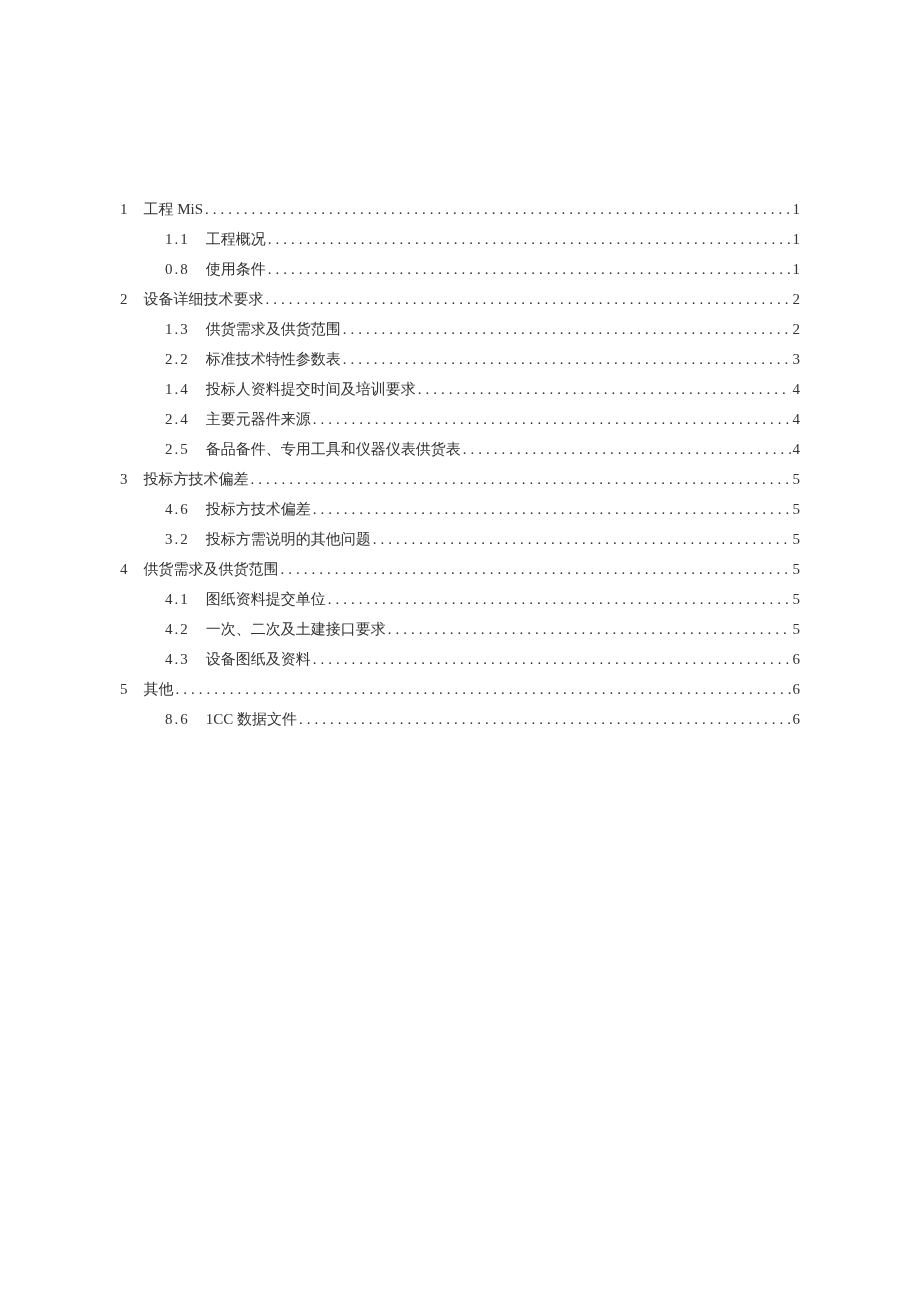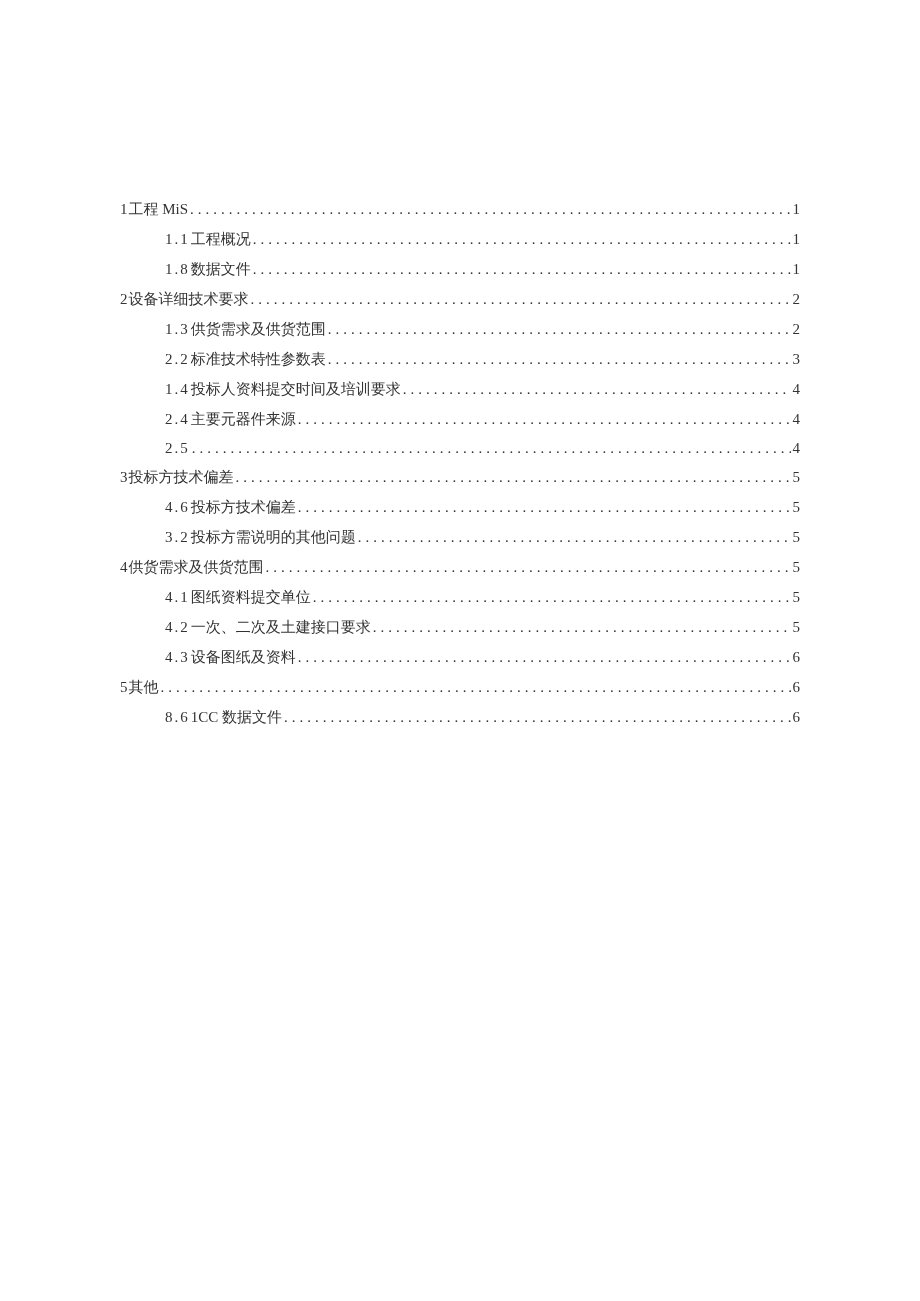--- a/index.html
+++ b/index.html
@@ -26,21 +26,21 @@
       padding-left: 0;
     }
     .toc-line.level-2 {
       padding-left: 45px;
     }
     .toc-num {
       flex-shrink: 0;
     }
     .toc-title {
       flex-shrink: 0;
-      margin-left: 1px;
+      margin-left: 16px;
     }
     .toc-dots {
       flex-grow: 1;
       overflow: hidden;
       letter-spacing: 4px;
       color: #333333;
       margin: 0 2px;
     }
     .toc-dots::before {
       content: "..................................................................................................................................";
@@ -62,22 +62,22 @@
       <span class="toc-dots"></span>
       <span class="toc-page">1</span>
     </div>
     <div class="toc-line level-2">
       <span class="toc-num">1.1</span>
       <span class="toc-title">工程概况</span>
       <span class="toc-dots"></span>
       <span class="toc-page">1</span>
     </div>
     <div class="toc-line level-2">
-      <span class="toc-num">1.8</span>
-      <span class="toc-title">数据文件</span>
+      <span class="toc-num">0.8</span>
+      <span class="toc-title">使用条件</span>
       <span class="toc-dots"></span>
       <span class="toc-page">1</span>
     </div>
     <div class="toc-line level-1">
       <span class="toc-num">2</span>
       <span class="toc-title">设备详细技术要求</span>
       <span class="toc-dots"></span>
       <span class="toc-page">2</span>
     </div>
     <div class="toc-line level-2">
@@ -99,20 +99,21 @@
       <span class="toc-page">4</span>
     </div>
     <div class="toc-line level-2">
       <span class="toc-num">2.4</span>
       <span class="toc-title">主要元器件来源</span>
       <span class="toc-dots"></span>
       <span class="toc-page">4</span>
     </div>
     <div class="toc-line level-2">
       <span class="toc-num">2.5</span>
+      <span class="toc-title">备品备件、专用工具和仪器仪表供货表</span>
       <span class="toc-dots"></span>
       <span class="toc-page">4</span>
     </div>
     <div class="toc-line level-1">
       <span class="toc-num">3</span>
       <span class="toc-title">投标方技术偏差</span>
       <span class="toc-dots"></span>
       <span class="toc-page">5</span>
     </div>
     <div class="toc-line level-2">

